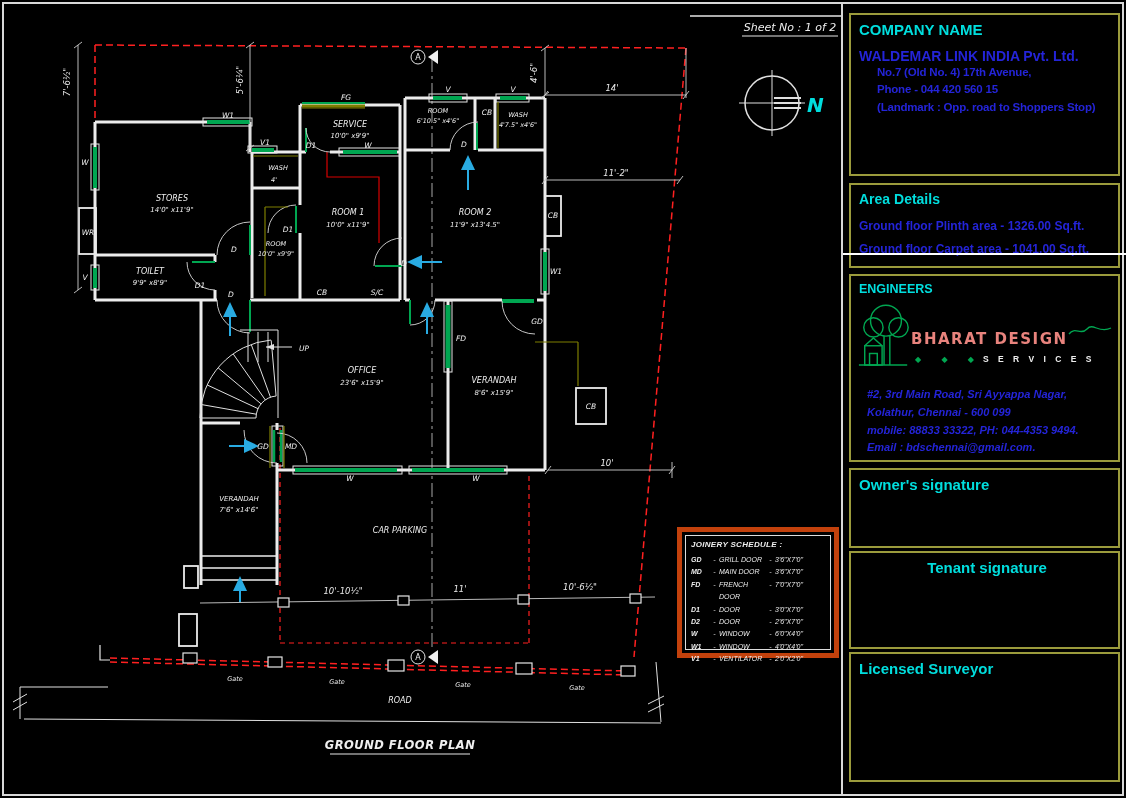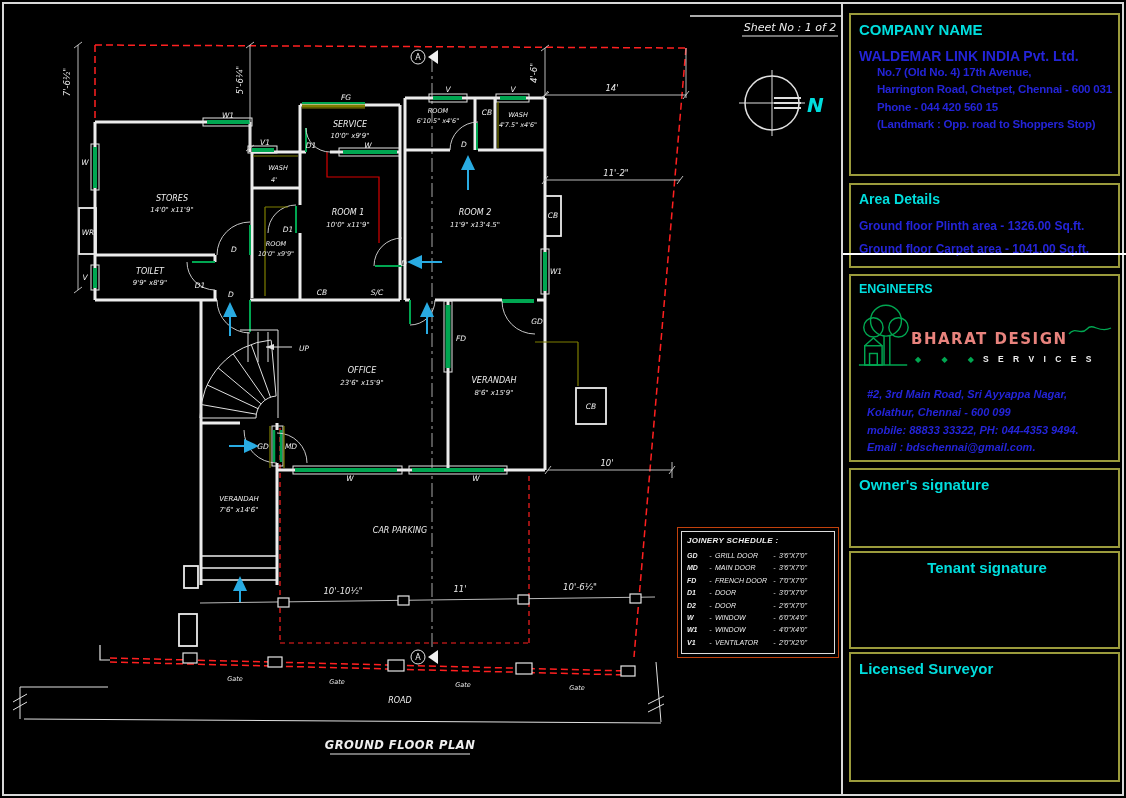--- a/index.html
+++ b/index.html
@@ -28,21 +28,21 @@
   .logo-tree{position:absolute;left:6px;top:2px;}
   .brand{position:absolute;left:60px;top:32px;color:#e8837d;font-weight:bold;font-size:15px;
          letter-spacing:1.5px;font-family:"DejaVu Sans",sans-serif;}
   .brand-row{position:absolute;left:64px;top:56px;display:flex;align-items:center;}
   .diamonds{color:#00a651;font-size:8px;letter-spacing:9px;}
   .services{color:#eee;font-weight:bold;font-size:8.5px;letter-spacing:3.5px;margin-left:0;}
   .squiggle{position:absolute;left:216px;top:26px;}
   .eng-addr{font-size:11px;font-weight:bold;font-style:italic;line-height:1.62;padding-left:16px;}
 
   
-  .joinery{position:absolute;left:677px;top:527px;width:162px;height:131px;border:1px solid #c2410c;
+  .joinery{position:absolute;left:677px;top:527px;width:162px;height:131px;border:5px solid #c2410c;
            padding:3px;box-sizing:border-box;}
   .joinery-inner{border:1px solid #ddd;height:100%;box-sizing:border-box;padding:4px 5px;
                  color:#ededed;font-style:italic;}
   .j-title{font-size:8px;font-weight:bold;margin-bottom:5px;letter-spacing:.3px;}
   .j-row{display:flex;font-size:7px;line-height:12.4px;}
   .j-code{width:19px;font-weight:bold;}
   .j-sep{width:9px;text-align:center;}
   .j-name{flex:1;}
   .j-size{width:50px;}
 
@@ -420,21 +420,20 @@
     </div>
   </div>
 
   <div class="divider"></div>
 
   
   <div class="tb" id="box-company">
     <div class="tb-head">COMPANY NAME</div>
     <div class="company-name">WALDEMAR LINK INDIA Pvt. Ltd.</div>
     <div class="addr-line">No.7 (Old No. 4) 17th Avenue,</div>
-    <div class="addr-line">Harrington Road, Chetpet, Chennai - 600 031</div>
     <div class="addr-line">Phone - 044 420 560 15</div>
     <div class="addr-line">(Landmark : Opp. road to Shoppers Stop)</div>
   </div>
 
   <div class="tb" id="box-area">
     <div class="tb-head" style="font-size:14px;">Area Details</div>
     <div class="area-line area-first">Ground floor Plinth area - 1326.00 Sq.ft.</div>
     <div class="area-line">Ground floor Carpet area - 1041.00 Sq.ft.</div>
     <div class="strike"></div>
   </div>

